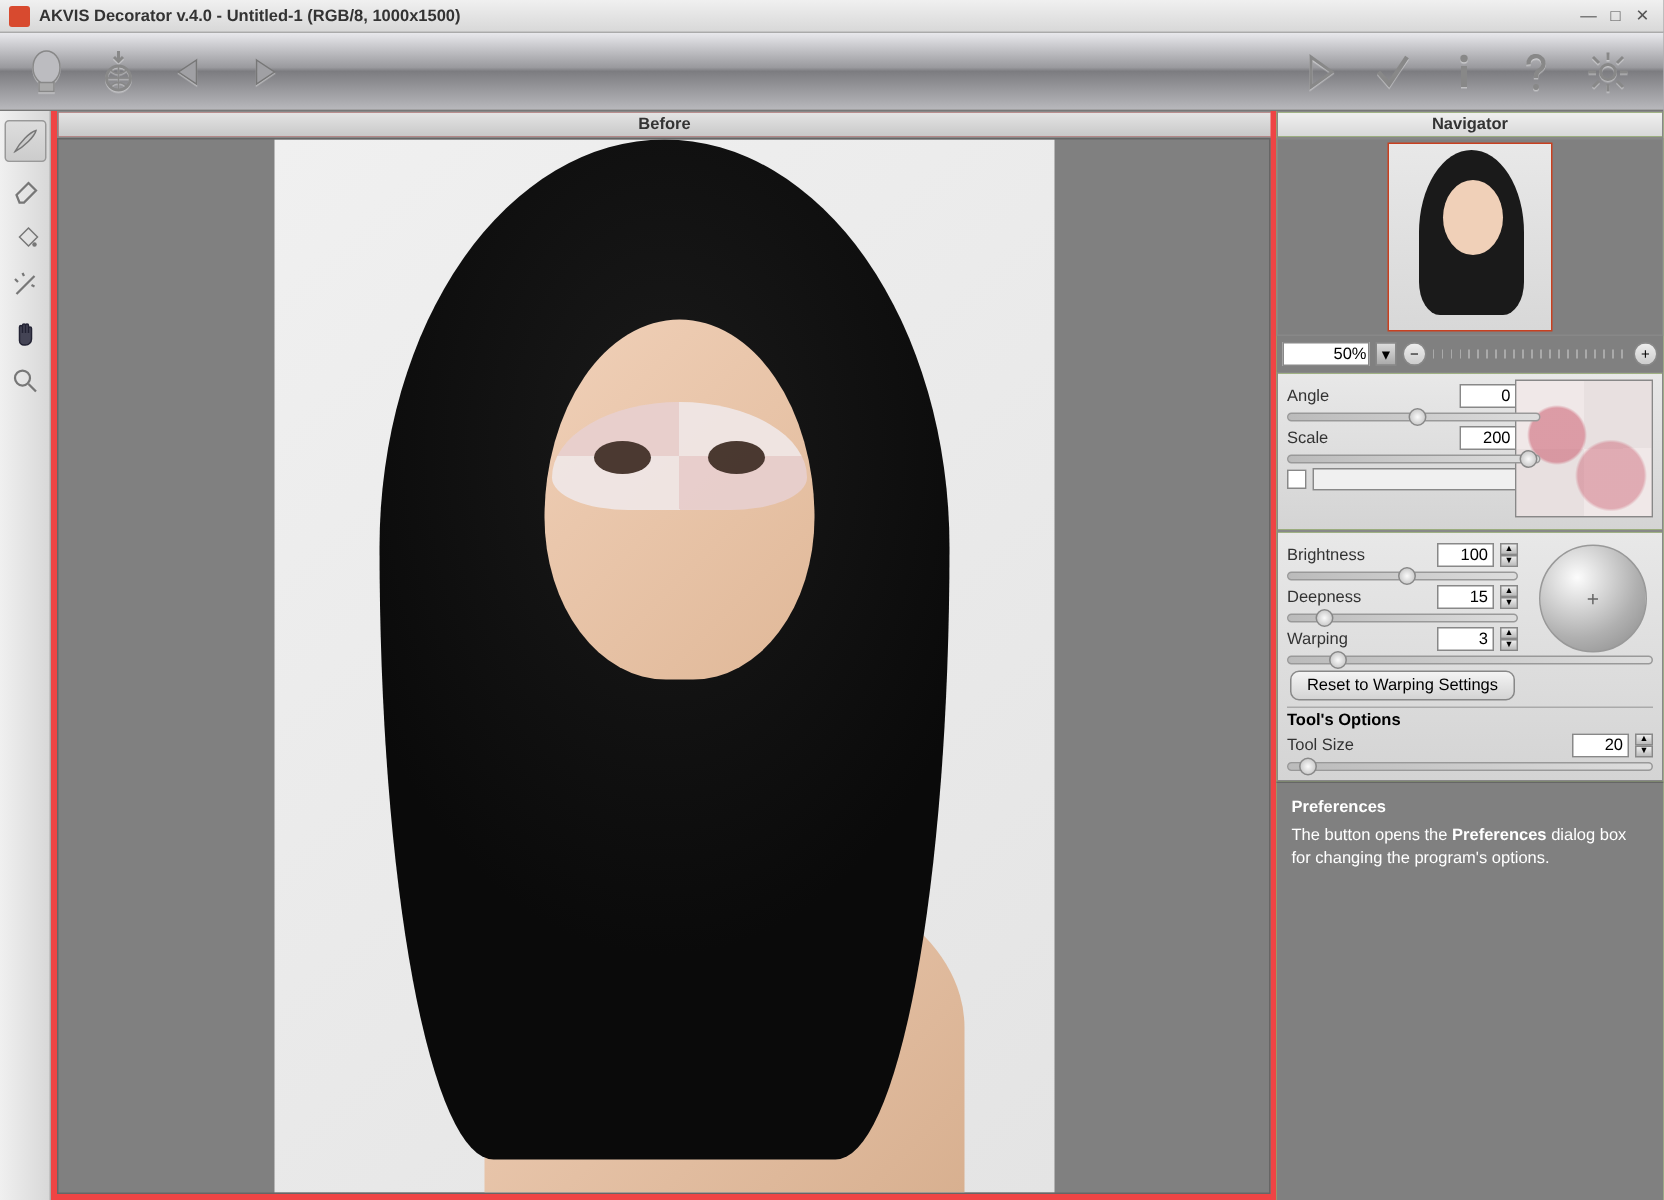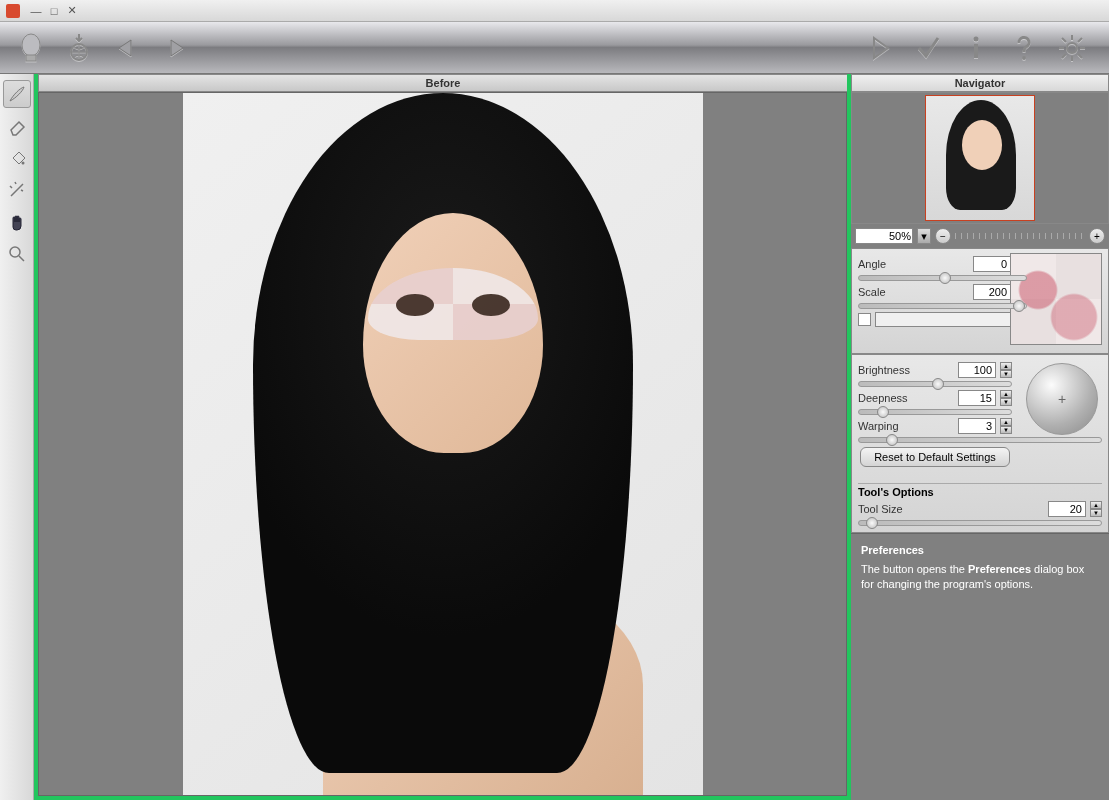--- a/index.html
+++ b/index.html
@@ -13,21 +13,21 @@
 .maintoolbar { height: 52px; background: linear-gradient(#e8e8ec 0%, #9a9a9e 45%, #7c7c80 50%, #b8b8bc 100%); display: flex; align-items: center; padding: 0 10px; border-bottom: 1px solid #777; }
 .tbtn { width: 42px; height: 42px; margin-right: 6px; display: flex; align-items: center; justify-content: center; cursor: pointer; color: #6a6a6e; }
 .tbtn svg { filter: drop-shadow(0 1px 0 rgba(255,255,255,.4)); }
 .maintoolbar .spacer { flex: 1; }
 
 .workarea { display: flex; height: 726px; }
 .lefttools { width: 34px; background: linear-gradient(to right,#f0f0f0,#d8d8d8); display: flex; flex-direction: column; align-items: center; padding-top: 4px; border-right: 1px solid #aaa; }
 .ltool { width: 28px; height: 28px; margin: 2px 0; display: flex; align-items: center; justify-content: center; cursor: pointer; color: #555; }
 .ltool.active { background: linear-gradient(#ddd,#ccc); border: 1px solid #999; border-radius: 3px; }
 
-.canvas-area { flex: 1; background: #22c55e; display: flex; flex-direction: column; }
+.canvas-area { flex: 1; background: #ef4444; display: flex; flex-direction: column; }
 .tabs { display: flex; height: 18px; background: #808080; margin: 0 4px; }
 .tab { flex: 1; background: linear-gradient(#f4f4f4,#dcdcdc); border: 1px solid #888; text-align: center; line-height: 16px; font-weight: bold; color: #333; cursor: pointer; }
 .tab:first-child { border-right: none; background: linear-gradient(#e4e4e4,#c8c8c8); }
 .canvas { flex: 1; margin: 0 4px 4px 4px; background: #808080; border: 1px solid #666; position: relative; overflow: hidden; }
 .image-wrap { position: absolute; left: 50%; top: 0; transform: translateX(-50%); width: 520px; height: 100%; background: linear-gradient(140deg,#f0f0f0,#e4e4e4); }
 .hair { position: absolute; top: 0; left: 70px; width: 380px; height: 680px; background: radial-gradient(ellipse 60% 50% at 50% 30%, #1a1a1a, #0a0a0a); border-radius: 50% 50% 20% 20% / 40% 40% 60% 60%; }
 .face { position: absolute; top: 120px; left: 180px; width: 180px; height: 240px; background: linear-gradient(135deg,#f0d0b8,#e0b898); border-radius: 50% 50% 45% 45% / 55% 55% 45% 45%; }
 .mask { position: absolute; top: 175px; left: 185px; width: 170px; height: 72px; background: repeating-conic-gradient(#f0e8e8 0 25%, #e8d0d0 25% 50%); border-radius: 50% 50% 30% 30% / 70% 70% 30% 30%; opacity: .9; }
 .mask::before, .mask::after { content: ''; position: absolute; top: 26px; width: 38px; height: 22px; background: #3a2a24; border-radius: 50%; }
 .mask::before { left: 28px; } .mask::after { right: 28px; }
@@ -55,35 +55,36 @@
 .row label { flex: 1; color: #333; }
 .num { width: 38px; background: #fff; border: 1px solid #888; text-align: right; padding: 1px 3px; }
 .spinner { display: flex; flex-direction: column; }
 .spinbtn { width: 12px; height: 8px; background: linear-gradient(#eee,#bbb); border: 1px solid #888; cursor: pointer; font-size: 6px; display: flex; align-items: center; justify-content: center; }
 .slider { height: 6px; background: linear-gradient(to right,#bbb,#ddd); border-radius: 3px; position: relative; margin: 2px 0; border: 1px solid #999; }
 .thumb { position: absolute; top: -4px; width: 12px; height: 12px; background: radial-gradient(#fafafa,#bbb); border: 1px solid #888; border-radius: 50%; cursor: pointer; }
 .texture-preview { width: 92px; height: 92px; border: 1px solid #888; background: #f0e8e8; position: absolute; right: 6px; top: 4px; overflow: hidden; }
 .texture-preview::before { content: ''; position: absolute; inset: 0; background: radial-gradient(circle at 30% 40%, rgba(200,80,100,.5) 18px, transparent 20px), radial-gradient(circle at 70% 70%, rgba(200,80,100,.4) 22px, transparent 24px), repeating-conic-gradient(#e8e0e0 0 25%, #f0e8e8 25% 50%); }
 .sphere { width: 72px; height: 72px; border-radius: 50%; background: radial-gradient(circle at 35% 30%, #fcfcfc, #b0b0b0 60%, #888); position: absolute; right: 10px; top: 8px; border: 1px solid #999; display: flex; align-items: center; justify-content: center; font-size: 14px; color: #666; cursor: pointer; }
 
-.group-head { font-weight: bold; border-top: 1px solid #aaa; padding-top: 2px; margin-top: 16px; }
+.group-head { font-weight: bold; border-top: 1px solid #aaa; padding-top: 2px; margin-top: 4px; }
 .reset-btn { display: block; width: calc(100% - 4px); margin: 4px 2px; padding: 3px; background: linear-gradient(#f4f4f4,#d4d4d4); border: 1px solid #888; border-radius: 6px; text-align: center; cursor: pointer; }
 
 .help-panel { flex: 1; background: #808080; padding: 10px; color: #fff; border-top: 1px solid #666; }
 .help-panel h4 { font-size: 11px; margin-bottom: 6px; }
 .help-panel p { font-size: 11px; line-height: 1.4; }
 .cb { width: 13px; height: 13px; border: 1px solid #888; background: #fff; }
 .swatch { flex: 1; height: 15px; border: 1px solid #888; background: #f0f0f0; }
 .rel { position: relative; }
 </style>
 </head>
 <body>
 
 <div class="titlebar">
   <div class="icon"></div>
+  <div class="title">AKVIS Decorator v.4.0 - Untitled-1 (RGB/8, 1000x1500)</div>
   <div class="wbtn">—</div>
   <div class="wbtn">□</div>
   <div class="wbtn">✕</div>
 </div>
 
 <div class="maintoolbar">
   <div class="tbtn">
       <svg width="34" height="34" viewBox="0 0 34 34">
         <ellipse cx="17" cy="14" rx="9" ry="11" fill="#bcbcc0" stroke="#888"></ellipse>
         <rect x="12" y="24" width="10" height="6" fill="#aaa" stroke="#888"></rect>
@@ -264,21 +265,21 @@
           <label>Warping</label>
           <div class="num">3</div>
           <div class="spinner">
             <div class="spinbtn">▲</div>
             <div class="spinbtn">▼</div>
           </div>
         </div>
       <div class="slider" style="margin-right:-90px;">
           <div class="thumb" style="left:11%"></div>
         </div>
-      <div class="reset-btn" style="margin-right:-90px;">Reset to Default Settings</div>
+      <div class="reset-btn" style="margin-right:-90px;">Reset to Warping Settings</div>
       <div class="group-head" style="margin-right:-90px;">Tool's Options</div>
       <div class="row" style="margin-right:-90px;">
           <label>Tool Size</label>
           <div class="num">20</div>
           <div class="spinner">
             <div class="spinbtn">▲</div>
             <div class="spinbtn">▼</div>
           </div>
         </div>
       <div class="slider" style="margin-right:-90px;">

